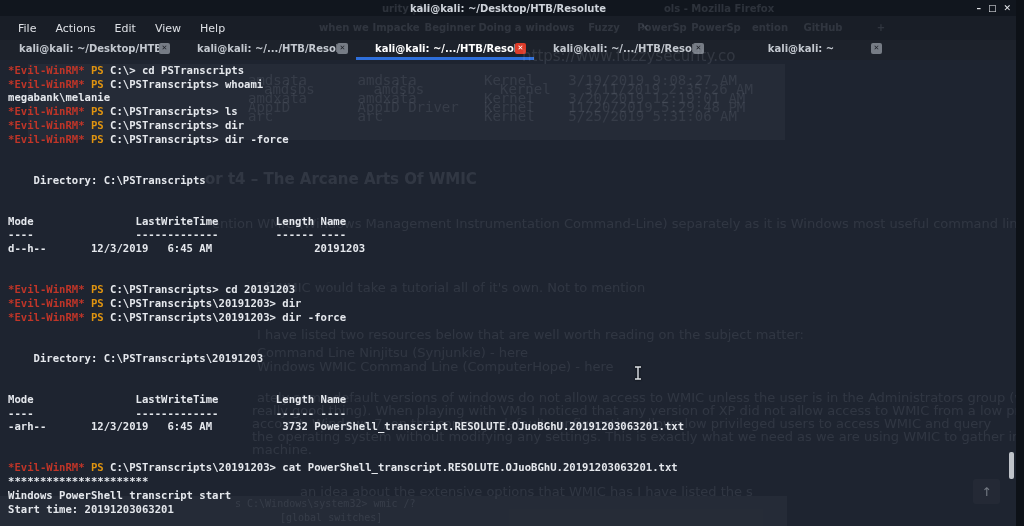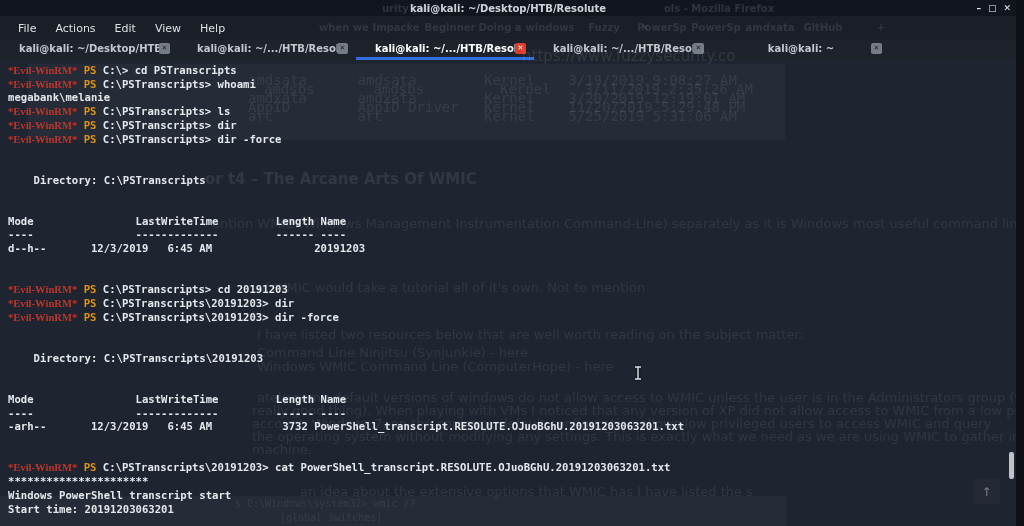--- a/index.html
+++ b/index.html
@@ -22,21 +22,21 @@
   .tab-label{font-size:10px;font-weight:bold;color:#c3c8cf;white-space:nowrap;overflow:hidden;max-width:140px;}
   .tab.active{border-bottom:3px solid #2e6fdb;}
   .tab.active .tab-label{color:#ffffff;}
   .tab-close{position:absolute;right:8px;top:50%;margin-top:-6px;width:11px;height:11px;border-radius:2px;background:#767c85;color:#20242b;font-size:7px;line-height:11px;text-align:center;font-weight:bold;}
   .tab.active .tab-close{background:#dd3c2a;color:#ffffff;}
 
   
   .terminal{position:absolute;top:60px;left:0;right:0;bottom:0;background:#1e2430;overflow:hidden;z-index:1;}
   .lightrect{position:absolute;background:rgba(255,255,255,0.035);z-index:1;}
   #term{position:absolute;left:8px;top:4px;margin:0;z-index:2;font-family:"DejaVu Sans Mono",monospace;font-size:10.6px;font-weight:bold;line-height:13.7px;color:#e5e8ed;white-space:pre;}
-  #term .r{color:#c03528;font-family:Liberation Serif, serif;}
+  #term .r{color:#c03528;}
   #term .o{color:#e09410;}
   #term .w{color:#e5e8ed;}
 
   
   .ghosts{position:absolute;inset:0;pointer-events:none;z-index:5;}
   .g{position:absolute;white-space:pre;color:#c9d0dd;}
   .g.para{font-size:13px;opacity:0.10;}
   .g.head{font-size:15px;font-weight:bold;opacity:0.11;}
   .g.mono{font-family:"DejaVu Sans Mono",monospace;font-size:10px;opacity:0.10;}
   .g.svc{font-family:"DejaVu Sans Mono",monospace;font-size:14px;opacity:0.10;}
@@ -111,21 +111,21 @@
       <div class="g tfrag" style="left: 664px; top: 3px;">ols - Mozilla Firefox</div>
       <div class="g tab" style="left: 255px; top: 22px;">when we</div>
       <div class="g tab" style="left: 307px; top: 22px;">Impacke</div>
       <div class="g tab" style="left: 361px; top: 22px;">Beginner</div>
       <div class="g tab" style="left: 411px; top: 22px;">Doing a</div>
       <div class="g tab" style="left: 515px; top: 22px;">Fuzzy</div>
       <div class="g tab" style="left: 461px; top: 22px;">windows</div>
       <div class="g tab" style="left: 556px; top: 22px;">✕</div>
       <div class="g tab" style="left: 573px; top: 22px;">PowerSp</div>
       <div class="g tab" style="left: 627px; top: 22px;">PowerSp</div>
-      <div class="g tab" style="left: 681px; top: 22px;">amdxata</div>
+      <div class="g tab" style="left: 681px; top: 22px;">ention</div>
       <div class="g tab" style="left: 734px; top: 22px;">GitHub</div>
       <div class="g tab" style="left: 792px; top: 22px;">+</div>
       <div class="g url" style="left: 522px; top: 47px;">https://www.fuzzysecurity.co</div>
       <div class="g svc" style="left: 248px; top: 72px;">amdsata      amdsata        Kernel    3/19/2019 9:08:27 AM</div>
       <div class="g svc" style="left: 264px; top: 81px;">amdsbs       amdsbs         Kernel    3/11/2019 2:35:26 AM</div>
       <div class="g svc" style="left: 248px; top: 90px;">amdxata      amdxata        Kernel    3/20/2019 12:19:01 AM</div>
       <div class="g svc" style="left: 248px; top: 99px;">AppID        AppID Driver   Kernel    11/20/2019 5:29:48 PM</div>
       <div class="g svc" style="left: 248px; top: 108px;">arc          arc            Kernel    5/25/2019 5:31:06 AM</div>
       <div class="g head" style="left: 205px; top: 170px;">or t4 – The Arcane Arts Of WMIC</div>
       <div class="g para" style="left: 212px; top: 216px;">ention WMIC (Windows Management Instrumentation Command-Line) separately as it is Windows most useful command line tool.</div>

